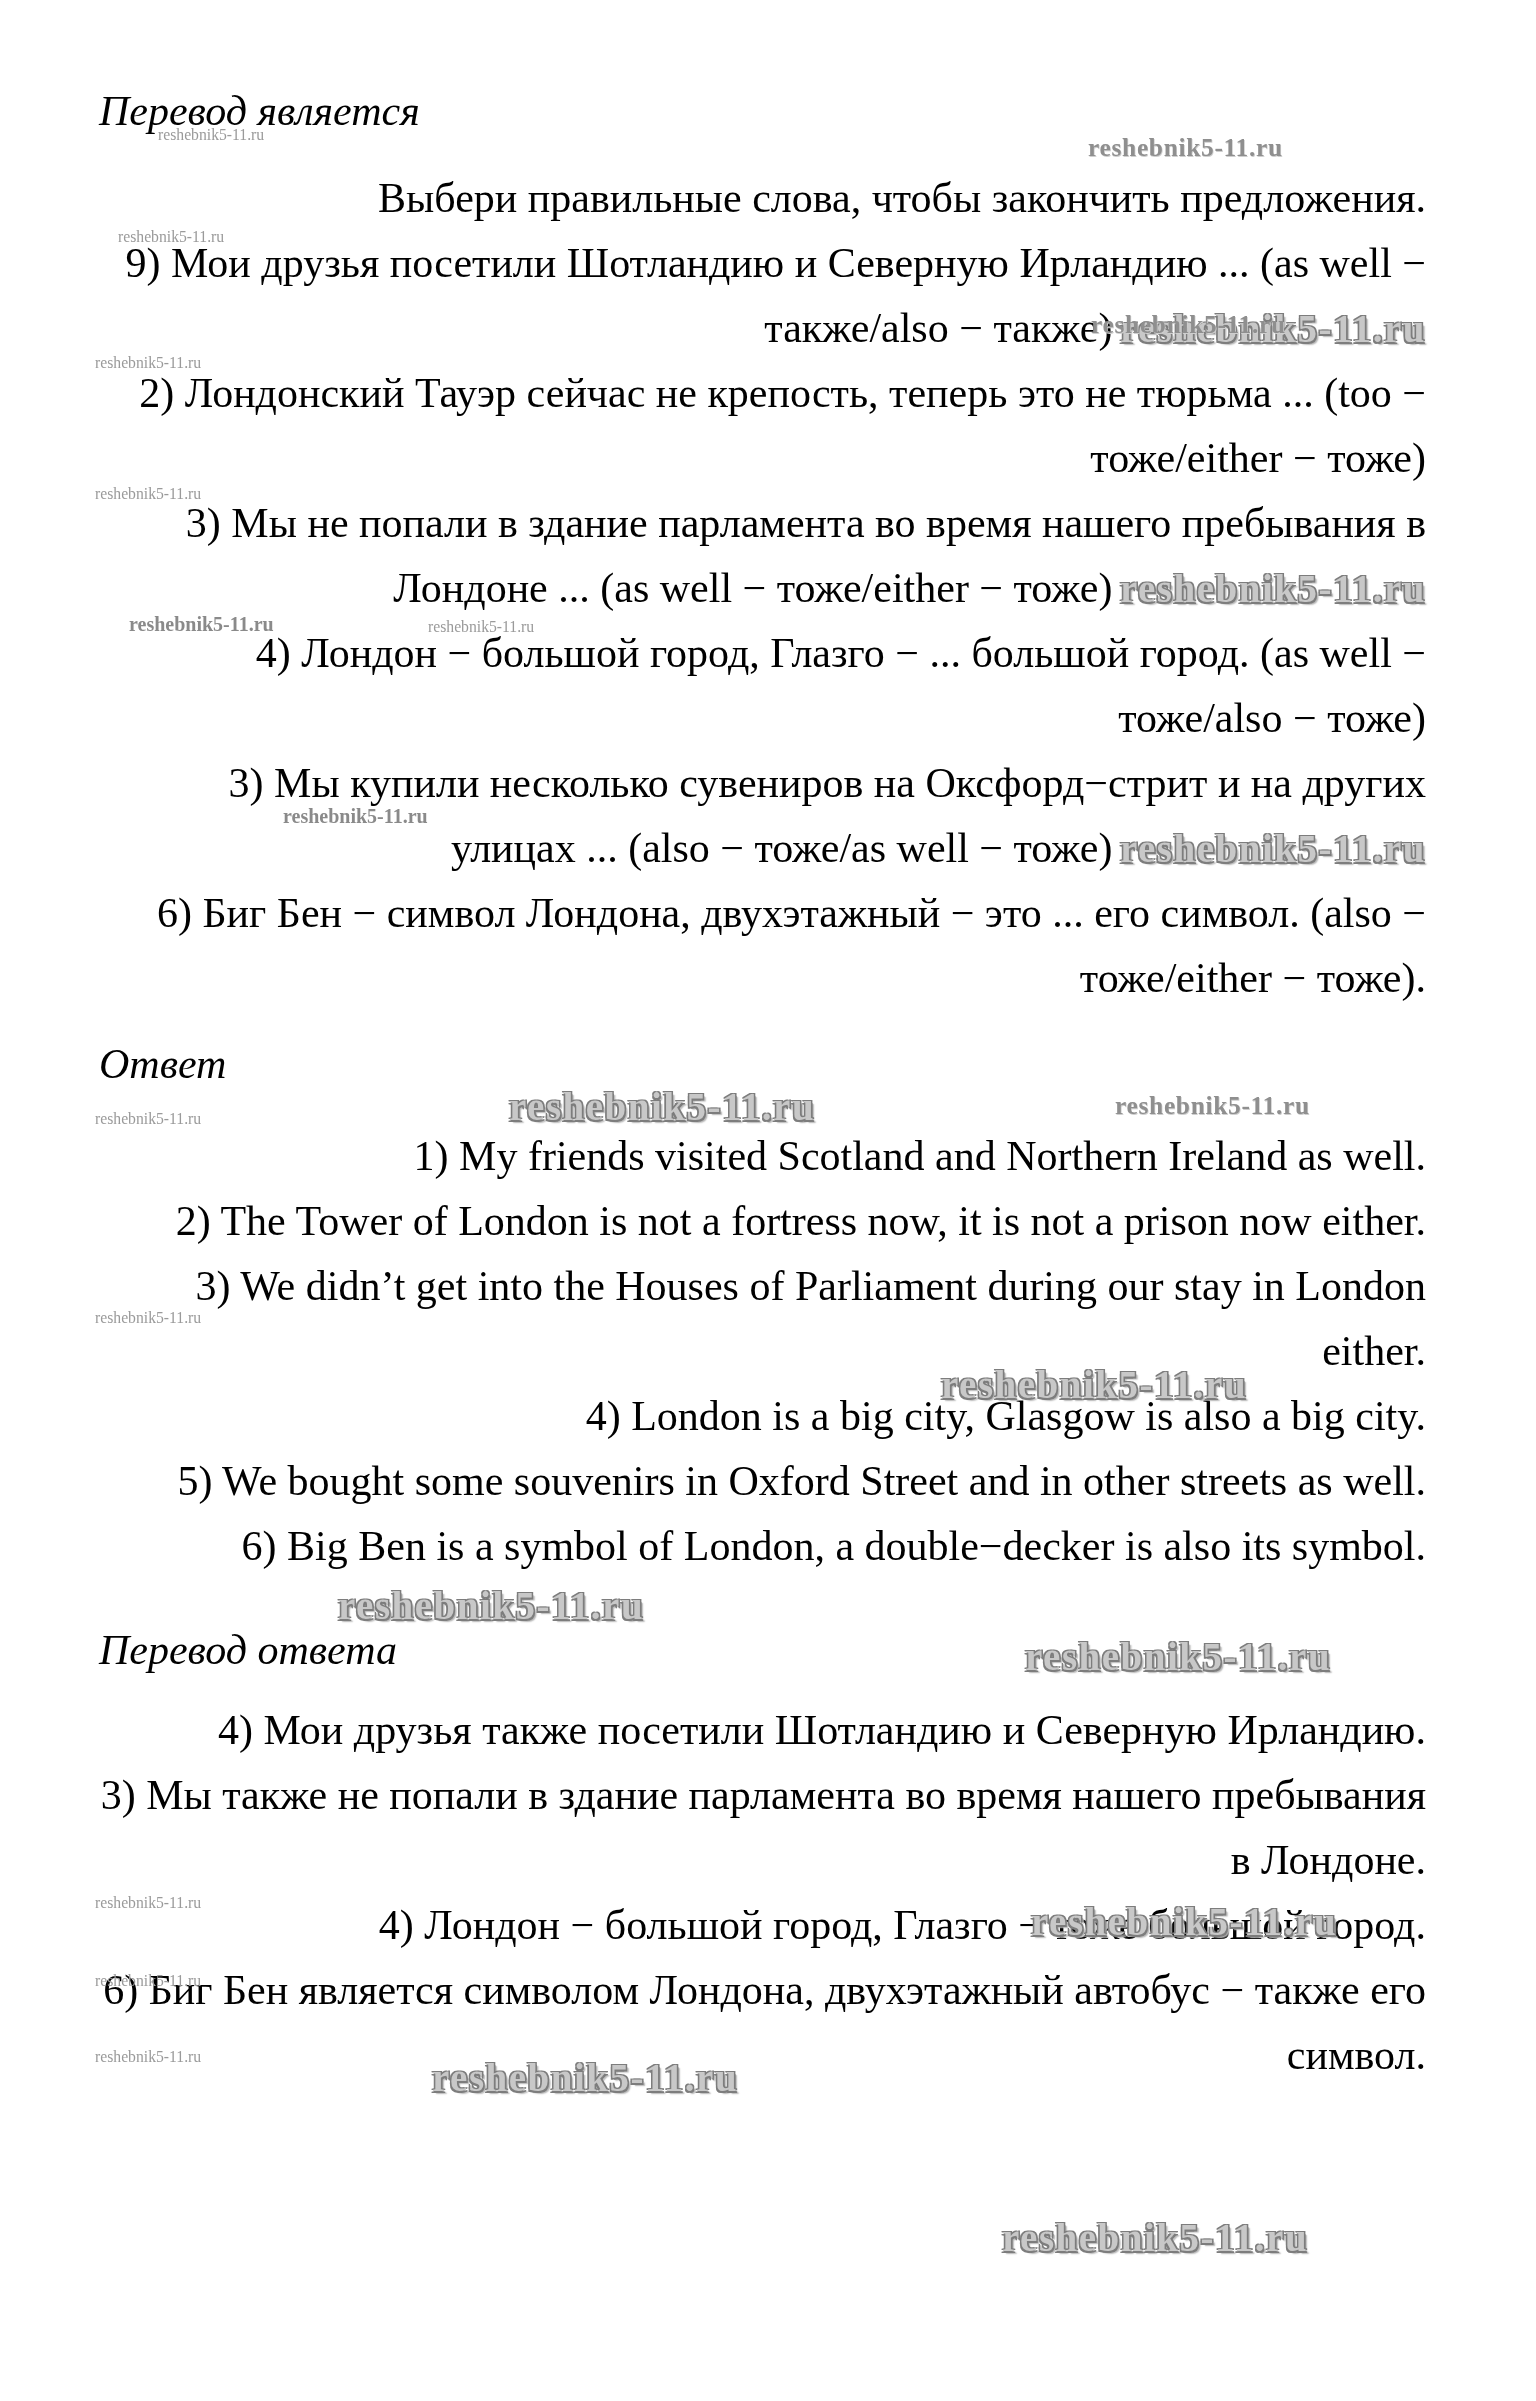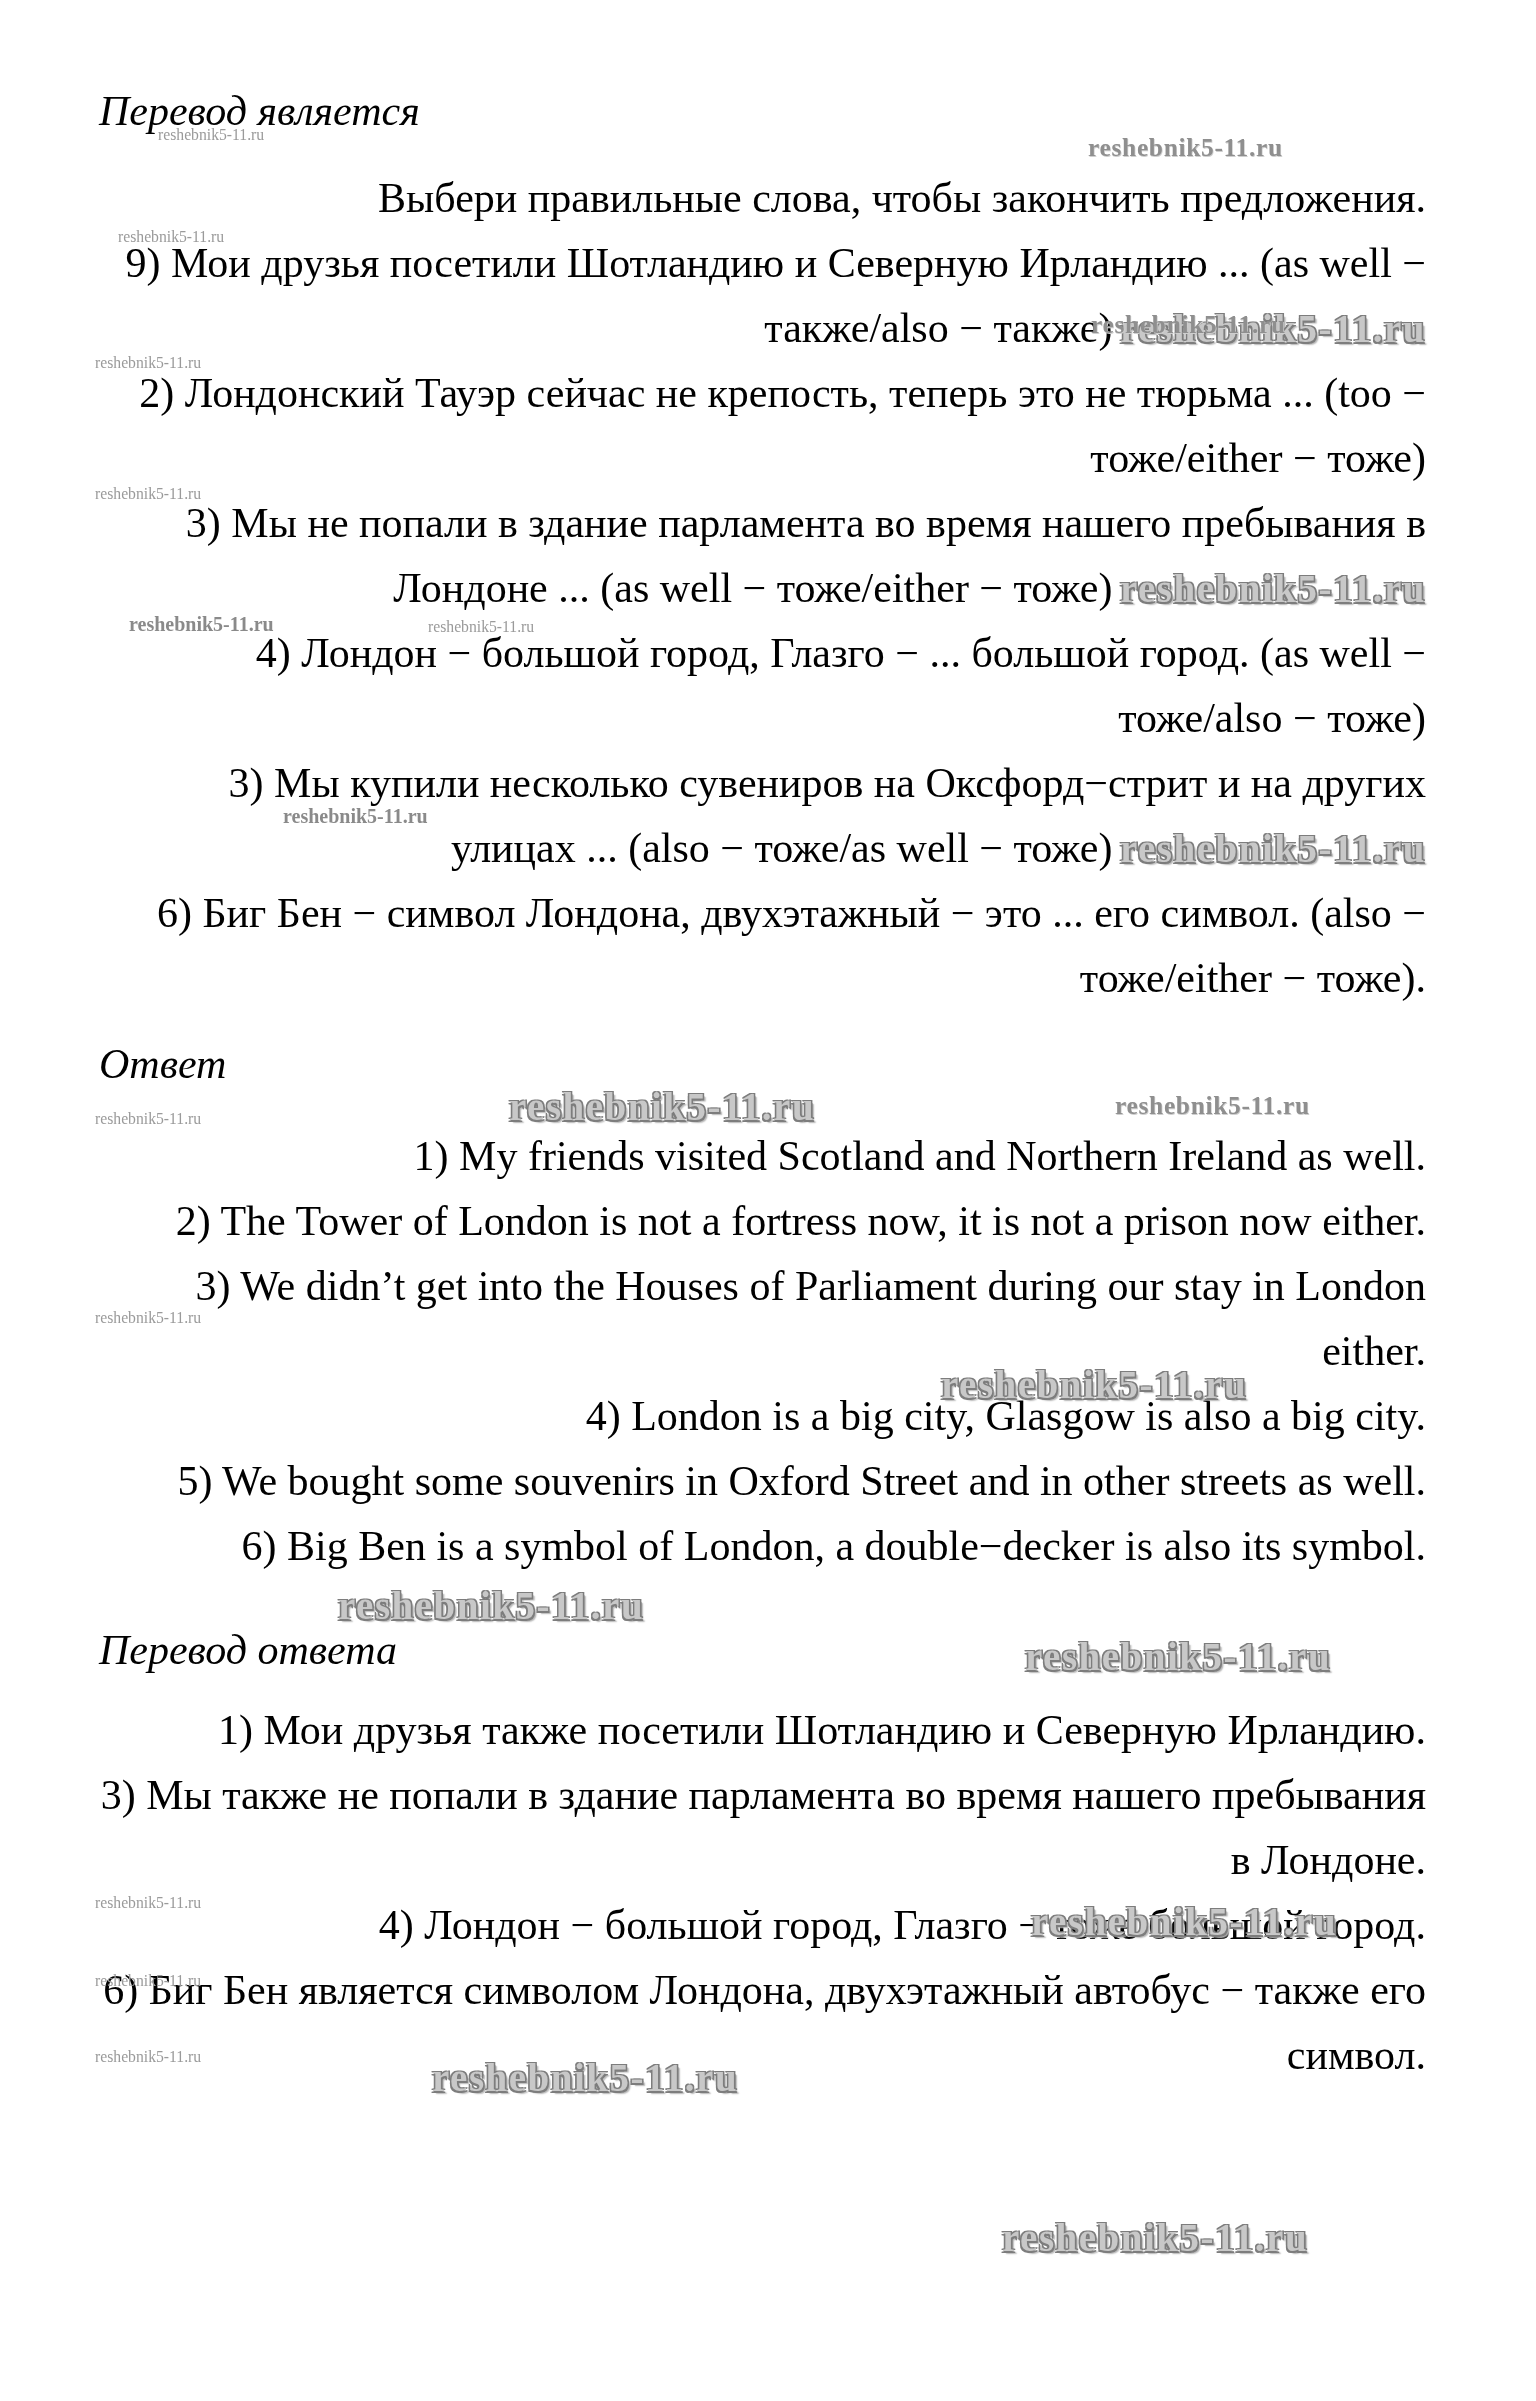--- a/index.html
+++ b/index.html
@@ -127,20 +127,20 @@
 
     <p class="line"><span>1) My friends visited Scotland and Northern Ireland as well.</span></p>
     <p class="line"><span>2) The Tower of London is not a fortress now, it is not a prison now either.</span></p>
     <p class="line"><span>3) We didn’t get into the Houses of Parliament during our stay in London either.</span></p>
     <p class="line"><span>4) London is a big city, Glasgow is also a big city.</span></p>
     <p class="line"><span>5) We bought some souvenirs in Oxford Street and in other streets as well.</span></p>
     <p class="line"><span>6) Big Ben is a symbol of London, a double−decker is also its symbol.</span></p>
 
     <h2 class="section-heading heading-answer-translation">Перевод ответа</h2>
 
-    <p class="line"><span>1) Мои друзья также посетили Шотландию и Северную Ирландию.</span></p>
+    <p class="line"><span>4) Мои друзья также посетили Шотландию и Северную Ирландию.</span></p>
     <p class="line"><span>3) Мы также не попали в здание парламента во время нашего пребывания в Лондоне.</span></p>
     <p class="line"><span>4) Лондон − большой город, Глазго − тоже большой город.</span></p>
     <p class="line"><span>6) Биг Бен является символом Лондона, двухэтажный автобус − также его символ.</span></p>
 
   </div>
 </div>
 
 
 </body></html>

